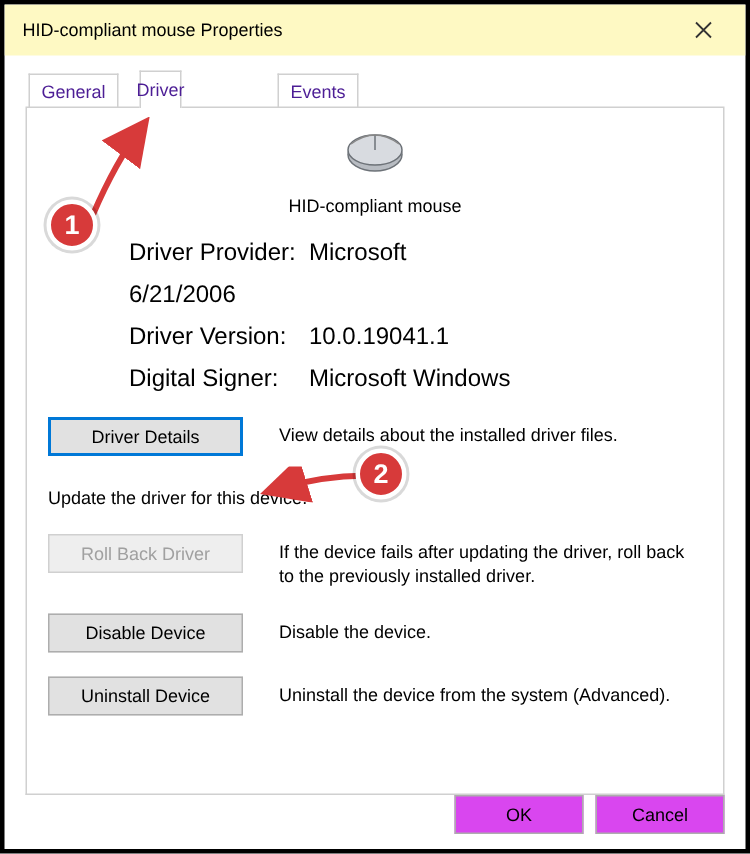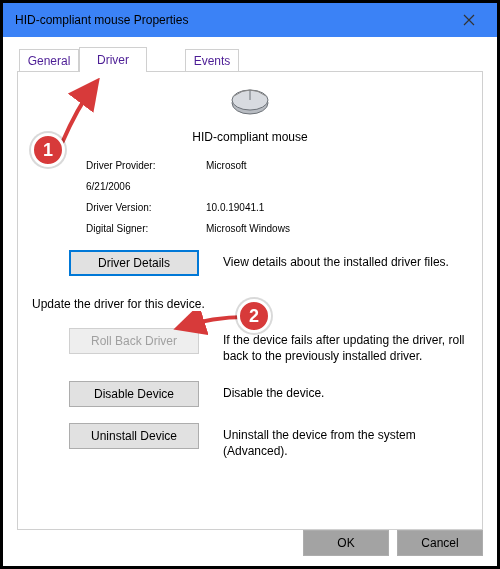--- a/index.html
+++ b/index.html
@@ -13,21 +13,21 @@
     border: 3px solid #000;
     position: relative;
     overflow: hidden;
   }
   .titlebar {
     height: 34px;
     display: flex;
     align-items: center;
     justify-content: space-between;
     padding: 0 8px 0 12px;
-    background:#3b82f6;
+    background:#fef9c3;
   }
   .close-btn {
     width: 40px;
     height: 26px;
     display: flex;
     align-items: center;
     justify-content: center;
     color: #333;
     font-size: 14px;
   }
@@ -81,38 +81,37 @@
   .mouse-icon {
     width:44px; height:30px;
   }
   .info-table {
     margin-left: 54px;
     margin-bottom:16px;
   }
   .info-row {
     display:flex;
     margin-bottom:10px;
-    font-size:10px;
+    font-size:16px;
   }
   .info-label { width:120px; }
   .action-row {
     display:flex;
     align-items:flex-start;
     gap:24px;
     margin-bottom:16px;
   }
   .action-btn {
     width:130px;
     height:26px;
     border:1px solid #adadad;
     background:#e1e1e1;
     font-family:inherit;
     font-size:12px;
     cursor:pointer;
-    margin-left:37px;
   }
   .action-btn.highlight {
     border:2px solid #0078d7;
     background:#e1e1e1;
   }
   .action-btn.disabled {
     color:#a0a0a0;
     background:#eee;
     border:1px solid #d0d0d0;
     cursor:default;
@@ -126,21 +125,21 @@
   .footer {
     position:absolute;
     right:14px;
     bottom:10px;
     display:flex;
     gap:8px;
   }
   .foot-btn {
     width:86px; height:26px;
     border:1px solid #adadad;
-    background:#a3a3a3;
+    background:#d946ef;
     font-family:inherit;
     font-size:12px;
     cursor:pointer;
   }
   
   .badge {
     position:absolute;
     width:34px;height:34px;
     border-radius:50%;
     background:#d73a3a;
@@ -162,21 +161,21 @@
         <path d="M1 1 L11 11 M11 1 L1 11" stroke="#333" stroke-width="1.2" fill="none"></path>
       </svg>
   </div>
 </div>
 
 <div class="tabs">
   <div class="tabstrip-line"></div>
   <div class="tab" style="left:2px;width:60px;">
       <span>General</span>
     </div>
-  <div class="tab active" style="left:62px;width:68px;">
+  <div class="tab active" style="left:76px;width:28px;">
       <span>Driver</span>
     </div>
   <div class="tab" style="left:168px;width:54px;">
       <span>Events</span>
     </div>
 </div>
 
 <div class="panel">
   <div class="dev-row">
     <svg class="mouse-icon" viewBox="0 0 44 30">

